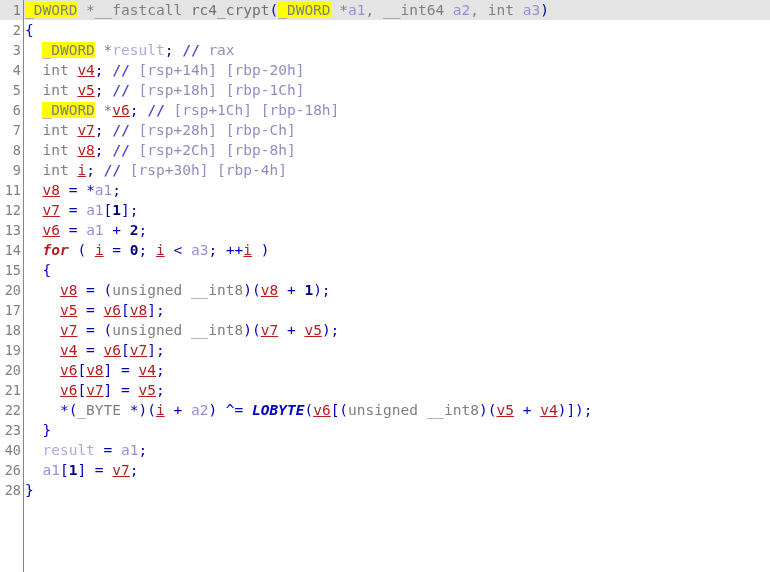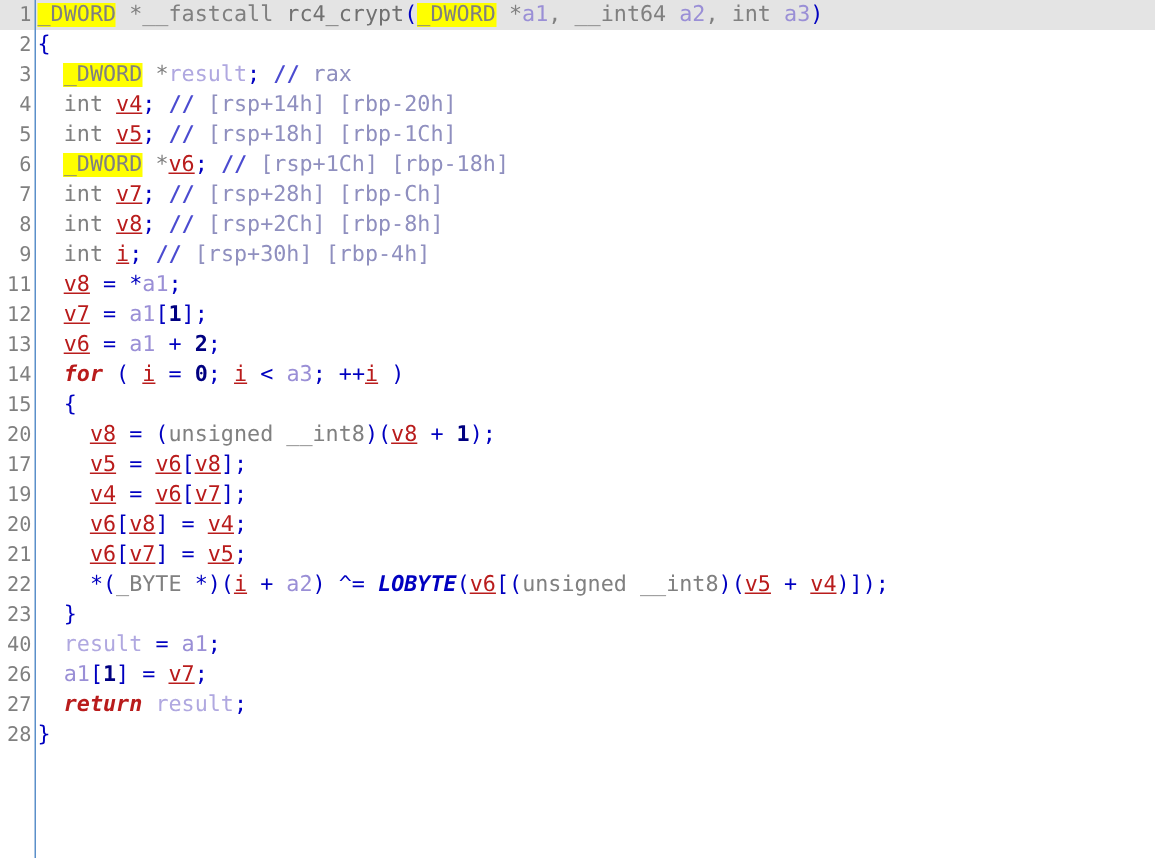--- a/index.html
+++ b/index.html
@@ -98,23 +98,23 @@
       <div class="code-line"><span class="lineno">7</span><span class="codetext"><span class="t-type">  int </span><span class="t-lvar">v7</span><span class="t-punct">; </span><span class="t-cmtslash">//</span><span class="t-cmt"> [rsp+28h] [rbp-Ch]</span></span></div>
       <div class="code-line"><span class="lineno">8</span><span class="codetext"><span class="t-type">  int </span><span class="t-lvar">v8</span><span class="t-punct">; </span><span class="t-cmtslash">//</span><span class="t-cmt"> [rsp+2Ch] [rbp-8h]</span></span></div>
       <div class="code-line"><span class="lineno">9</span><span class="codetext"><span class="t-type">  int </span><span class="t-lvar">i</span><span class="t-punct">; </span><span class="t-cmtslash">//</span><span class="t-cmt"> [rsp+30h] [rbp-4h]</span></span></div>
       <div class="code-line"><span class="lineno">11</span><span class="codetext"><span class="t-type">  </span><span class="t-lvar">v8</span><span class="t-punct"> = *</span><span class="t-arg">a1</span><span class="t-punct">;</span></span></div>
       <div class="code-line"><span class="lineno">12</span><span class="codetext"><span class="t-type">  </span><span class="t-lvar">v7</span><span class="t-punct"> = </span><span class="t-arg">a1</span><span class="t-punct">[</span><span class="t-num">1</span><span class="t-punct">];</span></span></div>
       <div class="code-line"><span class="lineno">13</span><span class="codetext"><span class="t-type">  </span><span class="t-lvar">v6</span><span class="t-punct"> = </span><span class="t-arg">a1</span><span class="t-punct"> + </span><span class="t-num">2</span><span class="t-punct">;</span></span></div>
       <div class="code-line"><span class="lineno">14</span><span class="codetext"><span class="t-type">  </span><span class="t-kw">for</span><span class="t-punct"> ( </span><span class="t-lvar">i</span><span class="t-punct"> = </span><span class="t-num">0</span><span class="t-punct">; </span><span class="t-lvar">i</span><span class="t-punct"> &lt; </span><span class="t-arg">a3</span><span class="t-punct">; ++</span><span class="t-lvar">i</span><span class="t-punct"> )</span></span></div>
       <div class="code-line"><span class="lineno">15</span><span class="codetext"><span class="t-brace">  {</span></span></div>
       <div class="code-line"><span class="lineno">20</span><span class="codetext"><span class="t-type">    </span><span class="t-lvar">v8</span><span class="t-punct"> = (</span><span class="t-type">unsigned __int8</span><span class="t-punct">)(</span><span class="t-lvar">v8</span><span class="t-punct"> + </span><span class="t-num">1</span><span class="t-punct">);</span></span></div>
       <div class="code-line"><span class="lineno">17</span><span class="codetext"><span class="t-type">    </span><span class="t-lvar">v5</span><span class="t-punct"> = </span><span class="t-lvar">v6</span><span class="t-punct">[</span><span class="t-lvar">v8</span><span class="t-punct">];</span></span></div>
+      <div class="code-line"><span class="lineno">18</span><span class="codetext"><span class="t-type">    </span><span class="t-lvar">v7</span><span class="t-punct"> = (</span><span class="t-type">unsigned __int8</span><span class="t-punct">)(</span><span class="t-lvar">v7</span><span class="t-punct"> + </span><span class="t-lvar">v5</span><span class="t-punct">);</span></span></div>
       <div class="code-line"><span class="lineno">19</span><span class="codetext"><span class="t-type">    </span><span class="t-lvar">v4</span><span class="t-punct"> = </span><span class="t-lvar">v6</span><span class="t-punct">[</span><span class="t-lvar">v7</span><span class="t-punct">];</span></span></div>
       <div class="code-line"><span class="lineno">20</span><span class="codetext"><span class="t-type">    </span><span class="t-lvar">v6</span><span class="t-punct">[</span><span class="t-lvar">v8</span><span class="t-punct">] = </span><span class="t-lvar">v4</span><span class="t-punct">;</span></span></div>
       <div class="code-line"><span class="lineno">21</span><span class="codetext"><span class="t-type">    </span><span class="t-lvar">v6</span><span class="t-punct">[</span><span class="t-lvar">v7</span><span class="t-punct">] = </span><span class="t-lvar">v5</span><span class="t-punct">;</span></span></div>
       <div class="code-line"><span class="lineno">22</span><span class="codetext"><span class="t-punct">    *(</span><span class="t-type">_BYTE</span><span class="t-punct"> *)(</span><span class="t-lvar">i</span><span class="t-punct"> + </span><span class="t-arg">a2</span><span class="t-punct">) ^= </span><span class="t-macro">LOBYTE</span><span class="t-punct">(</span><span class="t-lvar">v6</span><span class="t-punct">[(</span><span class="t-type">unsigned __int8</span><span class="t-punct">)(</span><span class="t-lvar">v5</span><span class="t-punct"> + </span><span class="t-lvar">v4</span><span class="t-punct">)]);</span></span></div>
       <div class="code-line"><span class="lineno">23</span><span class="codetext"><span class="t-brace">  }</span></span></div>
       <div class="code-line"><span class="lineno">40</span><span class="codetext"><span class="t-type">  </span><span class="t-res">result</span><span class="t-punct"> = </span><span class="t-arg">a1</span><span class="t-punct">;</span></span></div>
       <div class="code-line"><span class="lineno">26</span><span class="codetext"><span class="t-type">  </span><span class="t-arg">a1</span><span class="t-punct">[</span><span class="t-num">1</span><span class="t-punct">] = </span><span class="t-lvar">v7</span><span class="t-punct">;</span></span></div>
-      <div class="code-line"><span class="lineno">27</span><span class="codetext"><span class="t-type">  </span><span class="t-kw">return</span><span class="t-punct"> </span><span class="t-res">result</span><span class="t-punct">;</span></span></div>
       <div class="code-line"><span class="lineno">28</span><span class="codetext"><span class="t-brace">}</span></span></div>
     </div>
 </div>
 
 </body></html>

